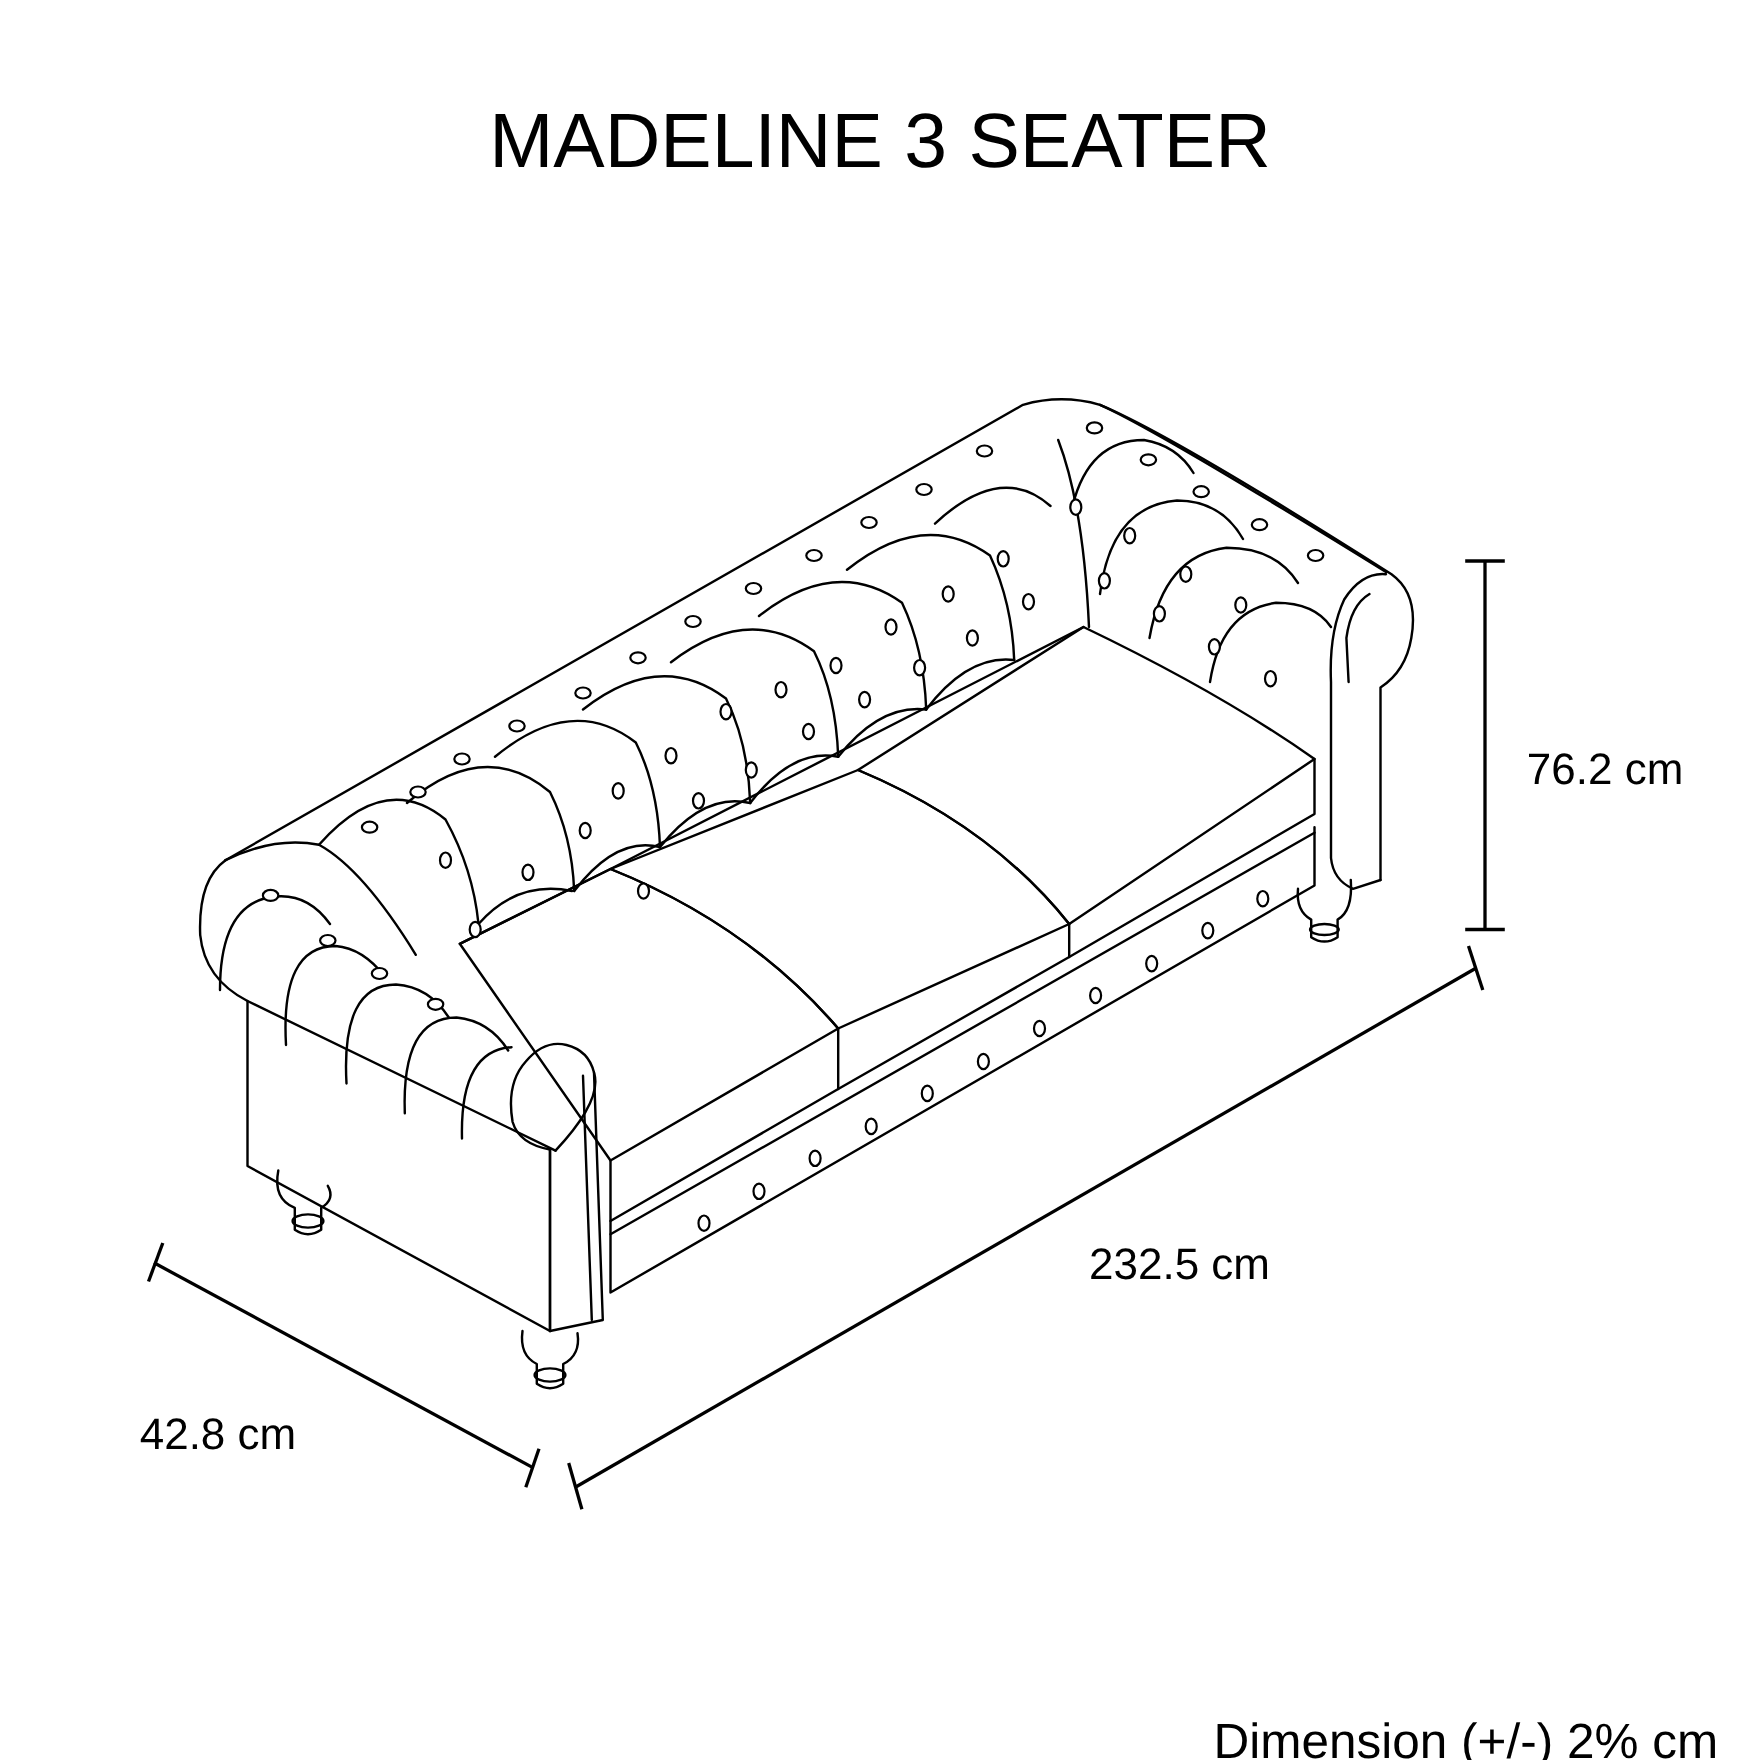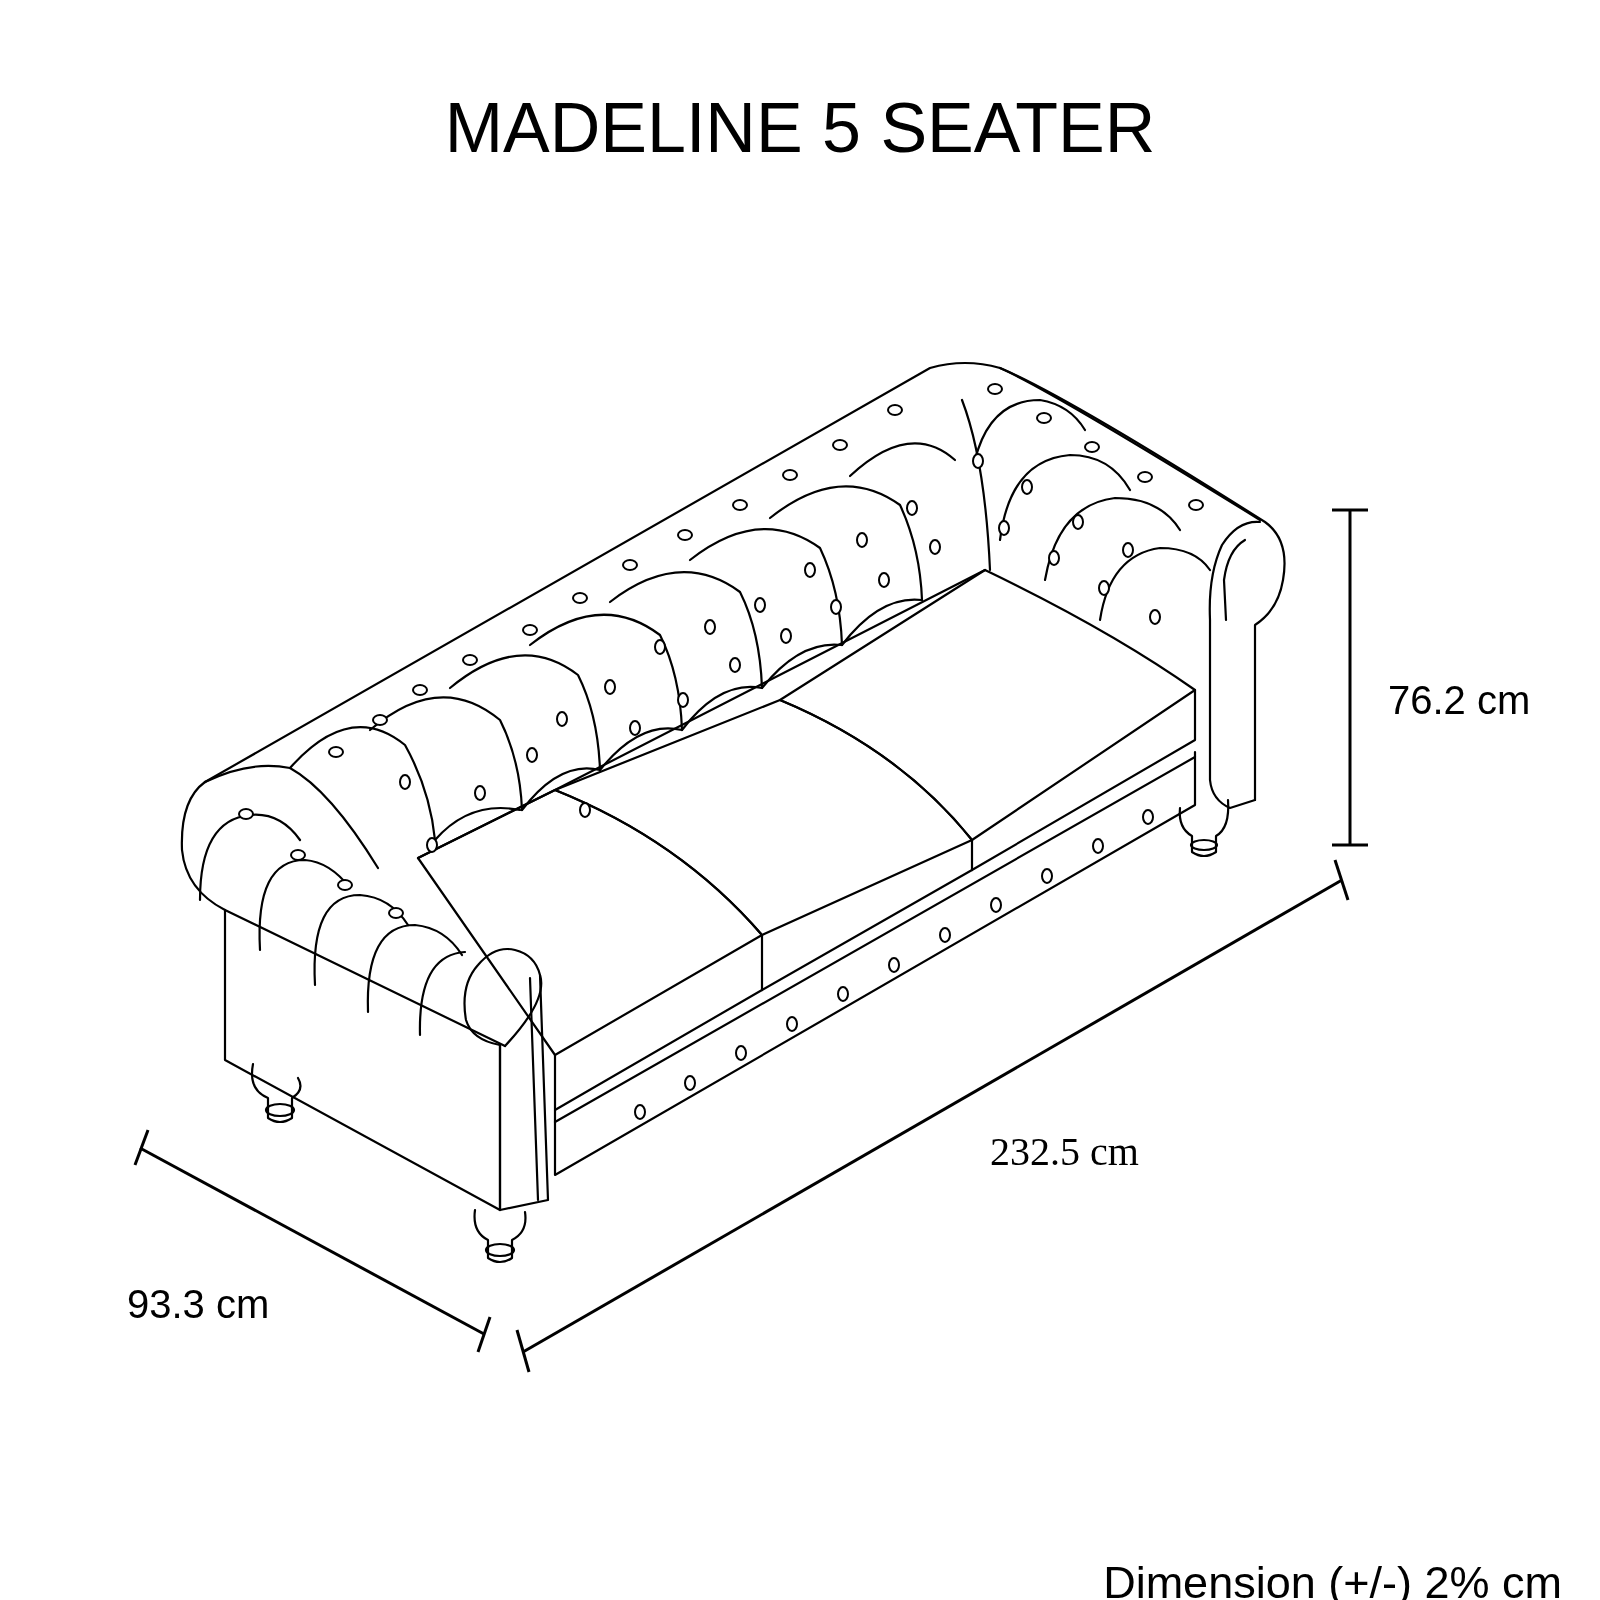--- a/index.html
+++ b/index.html
@@ -1,31 +1,31 @@
 <!DOCTYPE html>
 <html><head>
 <meta charset="utf-8">
 <style>
   html,body{margin:0;padding:0;background:#ffffff;}
   body{width:1600px;height:1600px;position:relative;overflow:hidden;font-family:"Liberation Sans",sans-serif;color:#000;}
   .title{position:absolute;left:0;top:88px;width:1600px;text-align:center;font-size:70px;letter-spacing:0px;font-weight:400;}
   .label{position:absolute;font-size:40px;white-space:nowrap;margin-top:20px;}
   .lbl-height{left:1388px;top:658px;}
-  .lbl-length{left:990px;top:1108px;font-family:Liberation Serif, serif;}
+  .lbl-length{left:990px;top:1108px;}
   .lbl-depth{left:127px;top:1262px;}
   .footnote{position:absolute;right:38px;top:1557px;font-size:45px;white-space:nowrap;}
   svg{position:absolute;left:0;top:0;}
   .ln{fill:none;stroke:#000;stroke-width:2.2;stroke-linejoin:round;stroke-linecap:round;}
   .dim{fill:none;stroke:#000;stroke-width:3;}
   .btn{fill:#fff;stroke:#000;stroke-width:2;}
 </style>
 </head>
 <body>
 
-<div class="title">MADELINE 5 SEATER</div>
+<div class="title">MADELINE 3 SEATER</div>
 
 <svg width="1600" height="1600" viewBox="0 0 1600 1600">
 
   <g>
     <line class="dim" x1="1350" y1="510" x2="1350" y2="845"></line>
     <line class="dim" x1="1332" y1="510" x2="1368" y2="510"></line>
     <line class="dim" x1="1332" y1="845" x2="1368" y2="845"></line>
   </g>
   <g>
     <line class="dim" x1="523" y1="1352" x2="1342" y2="880"></line>
@@ -173,14 +173,14 @@
       <ellipse class="btn" cx="996" cy="905" rx="5" ry="7"></ellipse>
       <ellipse class="btn" cx="1047" cy="876" rx="5" ry="7"></ellipse>
       <ellipse class="btn" cx="1098" cy="846" rx="5" ry="7"></ellipse>
       <ellipse class="btn" cx="1148" cy="817" rx="5" ry="7"></ellipse>
     </g>
   </g>
 </svg>
 
 <div class="label lbl-height">76.2 cm</div>
 <div class="label lbl-length">232.5 cm</div>
-<div class="label lbl-depth">93.3 cm</div>
+<div class="label lbl-depth">42.8 cm</div>
 <div class="footnote">Dimension (+/-) 2% cm</div>
 
 </body></html>

